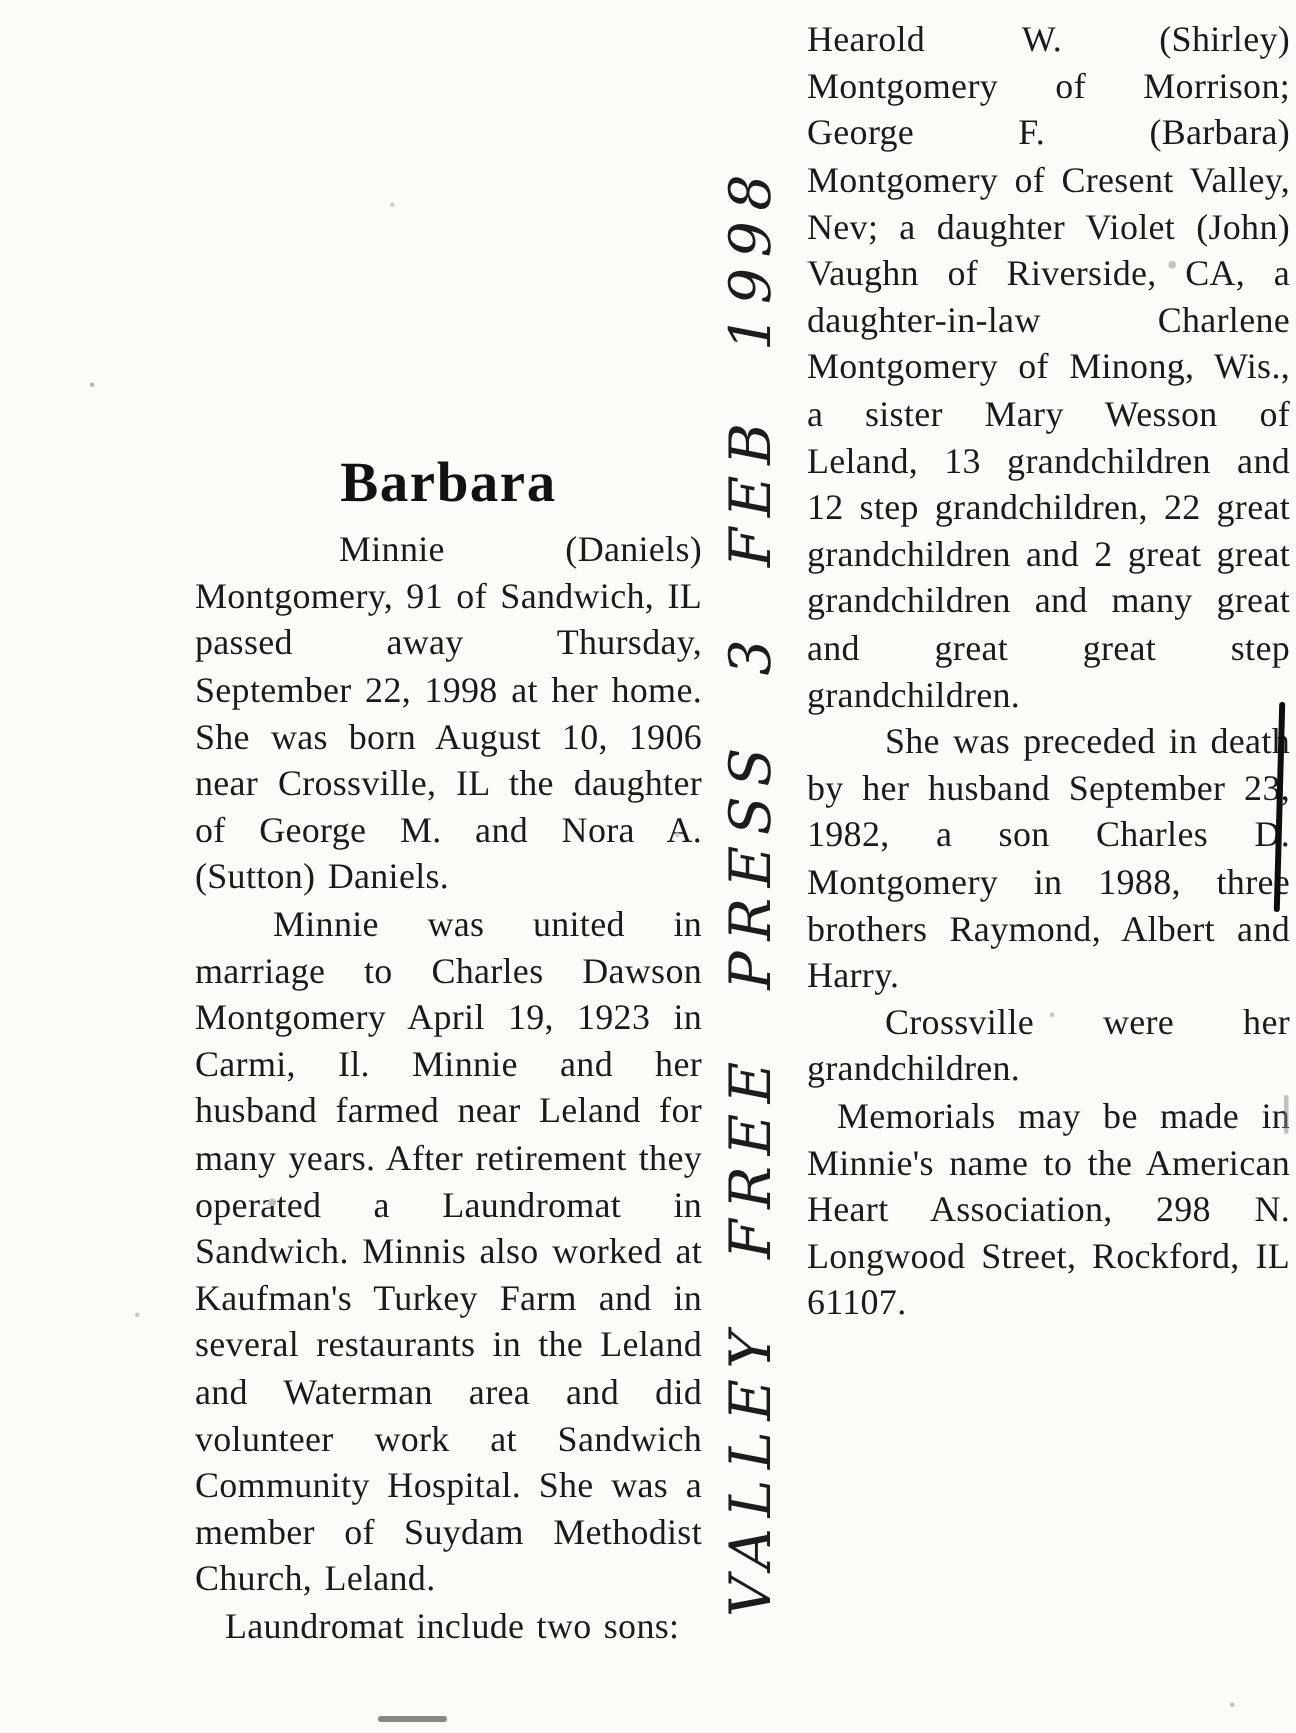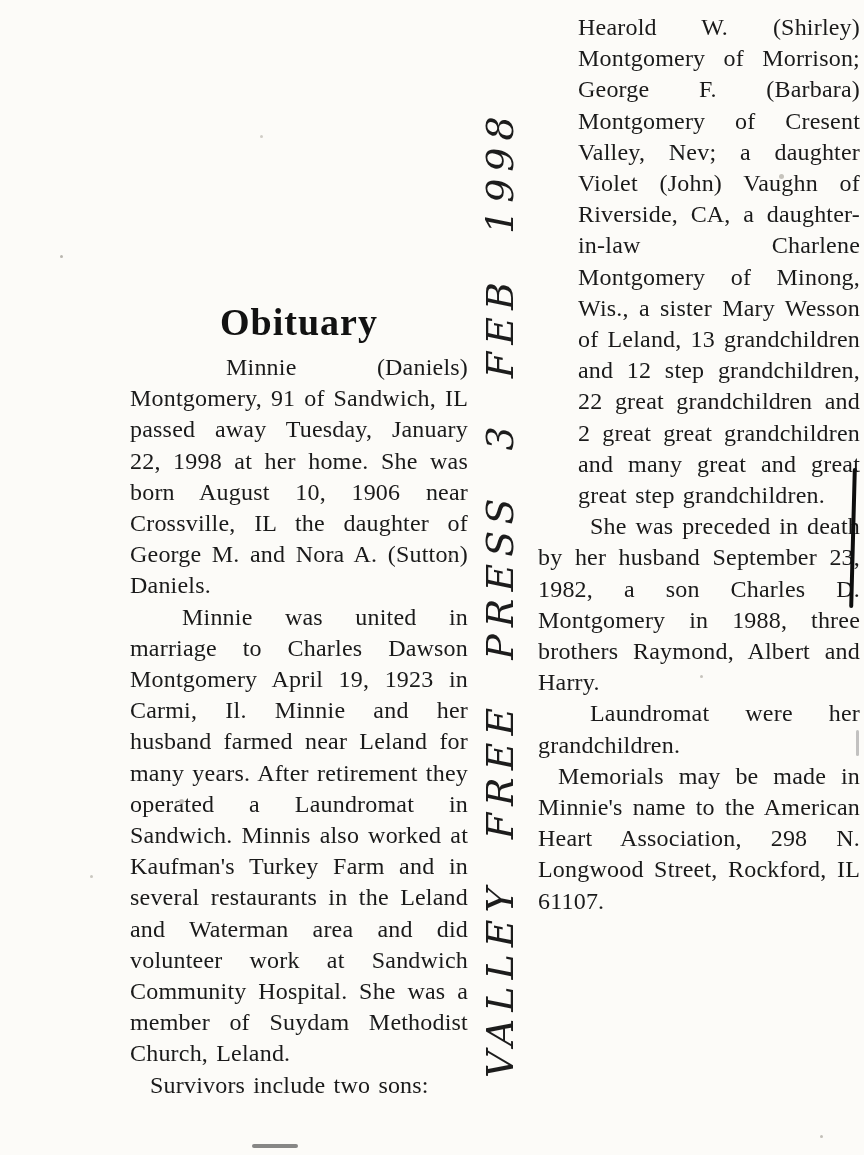--- a/index.html
+++ b/index.html
@@ -38,21 +38,21 @@
     color: #121212;
   }
   .obit-p {
     margin: 0;
     font-size: 24px;
     line-height: 31.2px;
     text-align: justify;
     word-spacing: 2px;
     letter-spacing: 0.2px;
   }
-  .ind-0  { text-indent: 0; margin-left: 40px; }
+  .ind-0  { text-indent: 0; }
   .ind-sm { text-indent: 20px; }
   .ind-md { text-indent: 52px; }
   .ind-lg { text-indent: 96px; }
 
   
   .handwriting {
     position: absolute;
     left: 40px;
     top: 594px;
     width: 920px;
@@ -117,30 +117,30 @@
       200px -120px 0 0 #d0cdc6,
       640px 420px 0 0 #c6c3bc;
   }
 </style>
 </head>
 <body>
 
 <div class="paper">
 
   <div class="col col-left">
-    <h1 class="obit-title">Obituary</h1>
-    <p class="obit-p ind-lg">Minnie (Daniels) Montgomery, 91 of Sandwich, IL passed away Tuesday, January 22, 1998 at her home. She was born August 10, 1906 near Crossville, IL the daughter of George M. and Nora A. (Sutton) Daniels.</p>
+    <h1 class="obit-title">Barbara</h1>
+    <p class="obit-p ind-lg">Minnie (Daniels) Montgomery, 91 of Sandwich, IL passed away Thursday, September 22, 1998 at her home. She was born August 10, 1906 near Crossville, IL the daughter of George M. and Nora A. (Sutton) Daniels.</p>
     <p class="obit-p ind-md">Minnie was united in marriage to Charles Dawson Montgomery April 19, 1923 in Carmi, Il. Minnie and her husband farmed near Leland for many years. After retirement they operated a Laundromat in Sandwich. Minnis also worked at Kaufman's Turkey Farm and in several restaurants in the Leland and Waterman area and did volunteer work at Sandwich Community Hospital. She was a member of Suydam Methodist Church, Leland.</p>
-    <p class="obit-p ind-sm">Survivors include two sons:</p>
+    <p class="obit-p ind-sm">Laundromat include two sons:</p>
   </div>
 
   <div class="col col-right">
     <p class="obit-p ind-0">Hearold W. (Shirley) Montgomery of Morrison; George F. (Barbara) Montgomery of Cresent Valley, Nev; a daughter Violet (John) Vaughn of Riverside, CA, a daughter-in-law Charlene Montgomery of Minong, Wis., a sister Mary Wesson of Leland, 13 grandchildren and 12 step grandchildren, 22 great grandchildren and 2 great great grandchildren and many great and great great step grandchildren.</p>
     <p class="obit-p ind-md">She was preceded in death by her husband September 23, 1982, a son Charles D. Montgomery in 1988, three brothers Raymond, Albert and Harry.</p>
-    <p class="obit-p ind-md">Laundromat were her grandchildren.</p>
+    <p class="obit-p ind-md">Crossville were her grandchildren.</p>
     <p class="obit-p ind-sm">Memorials may be made in Minnie's name to the American Heart Association, 298 N. Longwood Street, Rockford, IL 61107.</p>
   </div>
 
   <div class="handwriting">VALLEY FREE PRESS 3 FEB 1998</div>
 
   <div class="rule-mark"></div>
   <div class="rule-mark-2"></div>
   <div class="dash-mark"></div>
   <div class="specks"></div>
 

